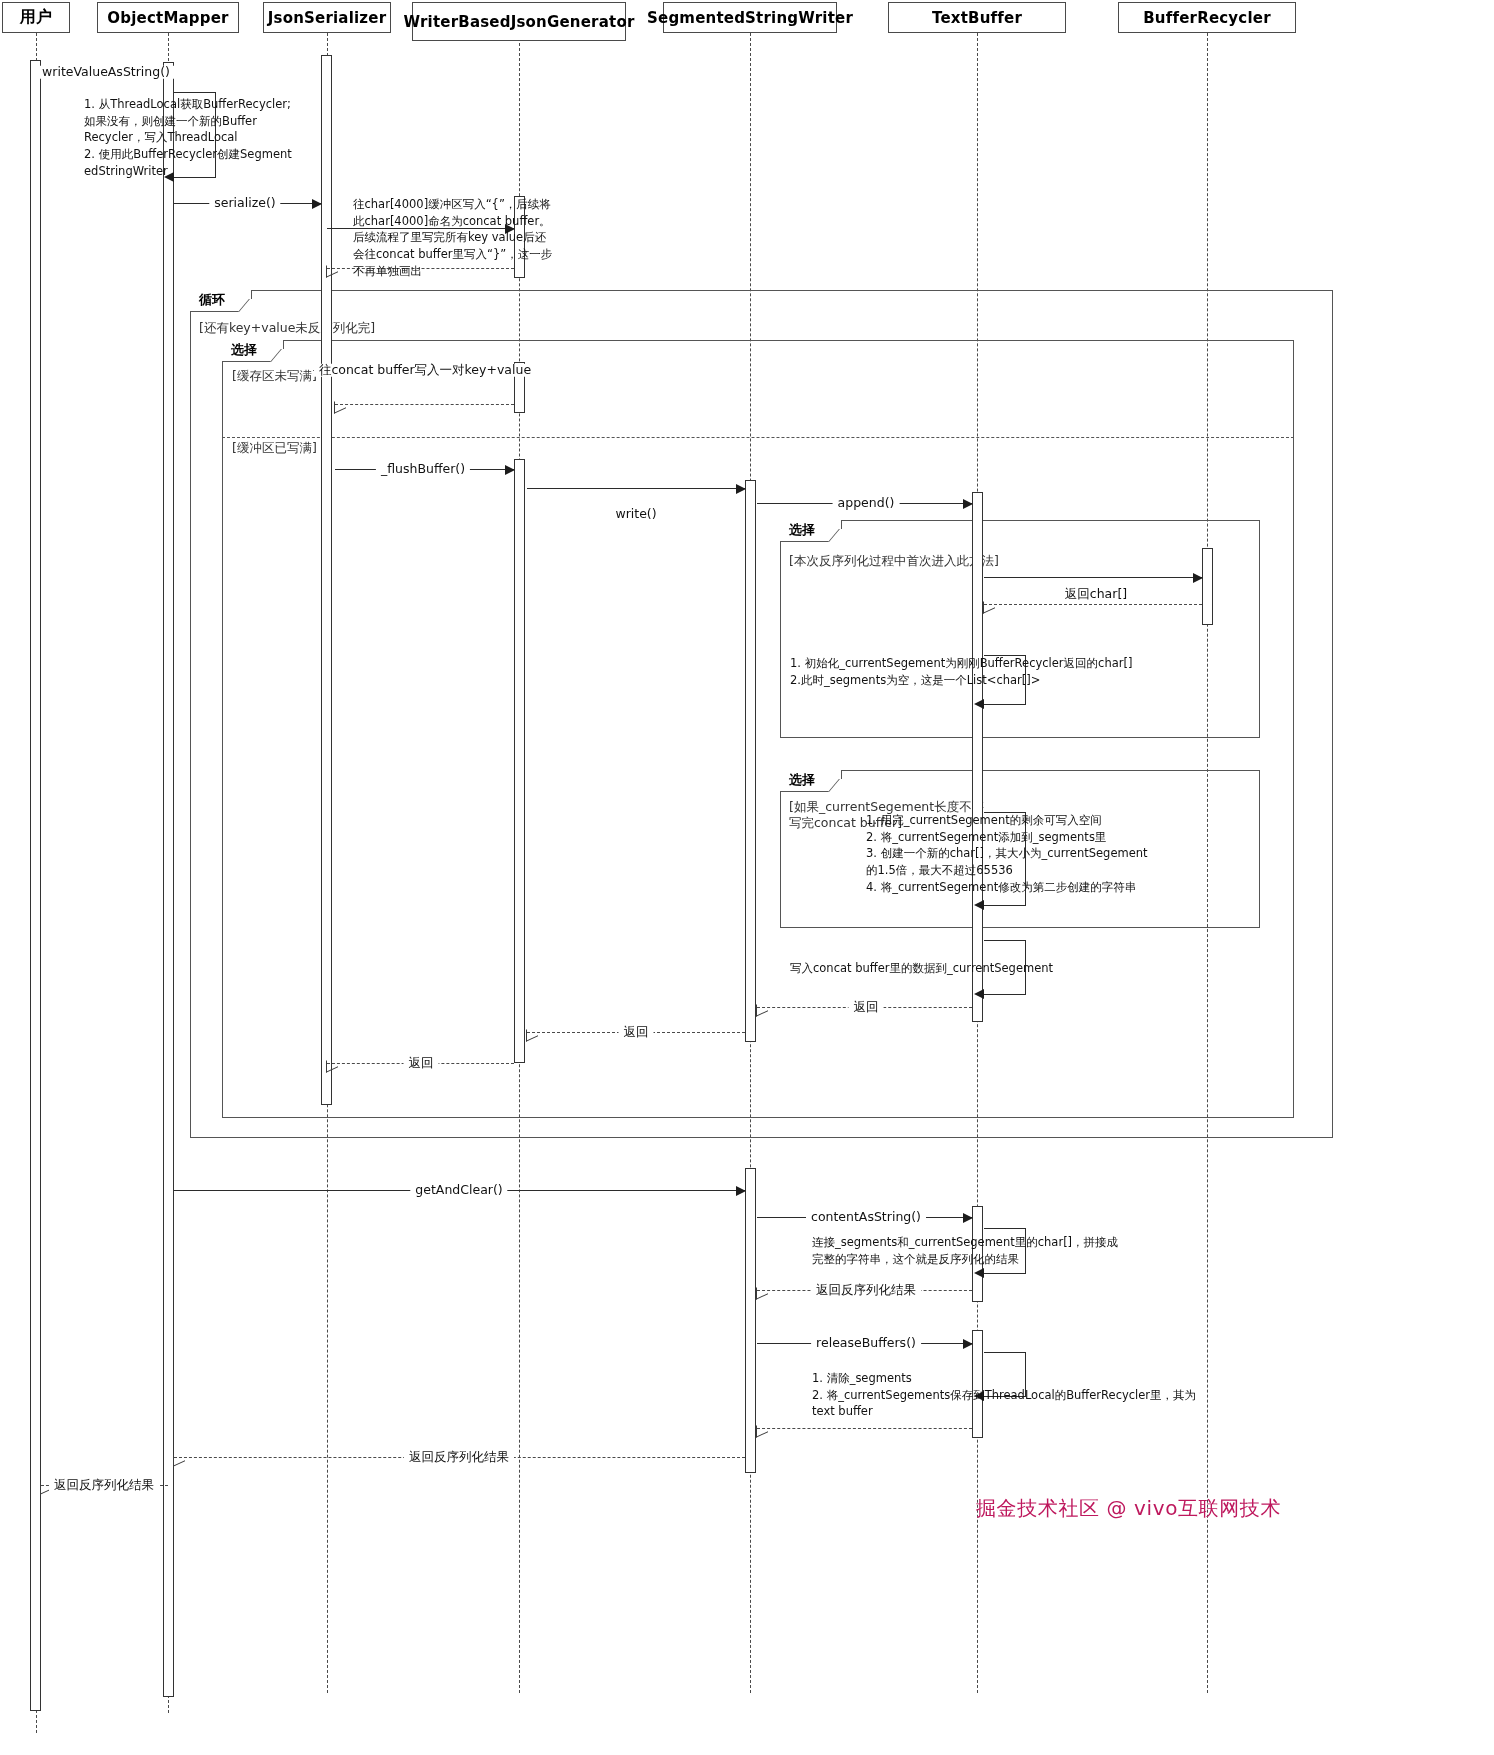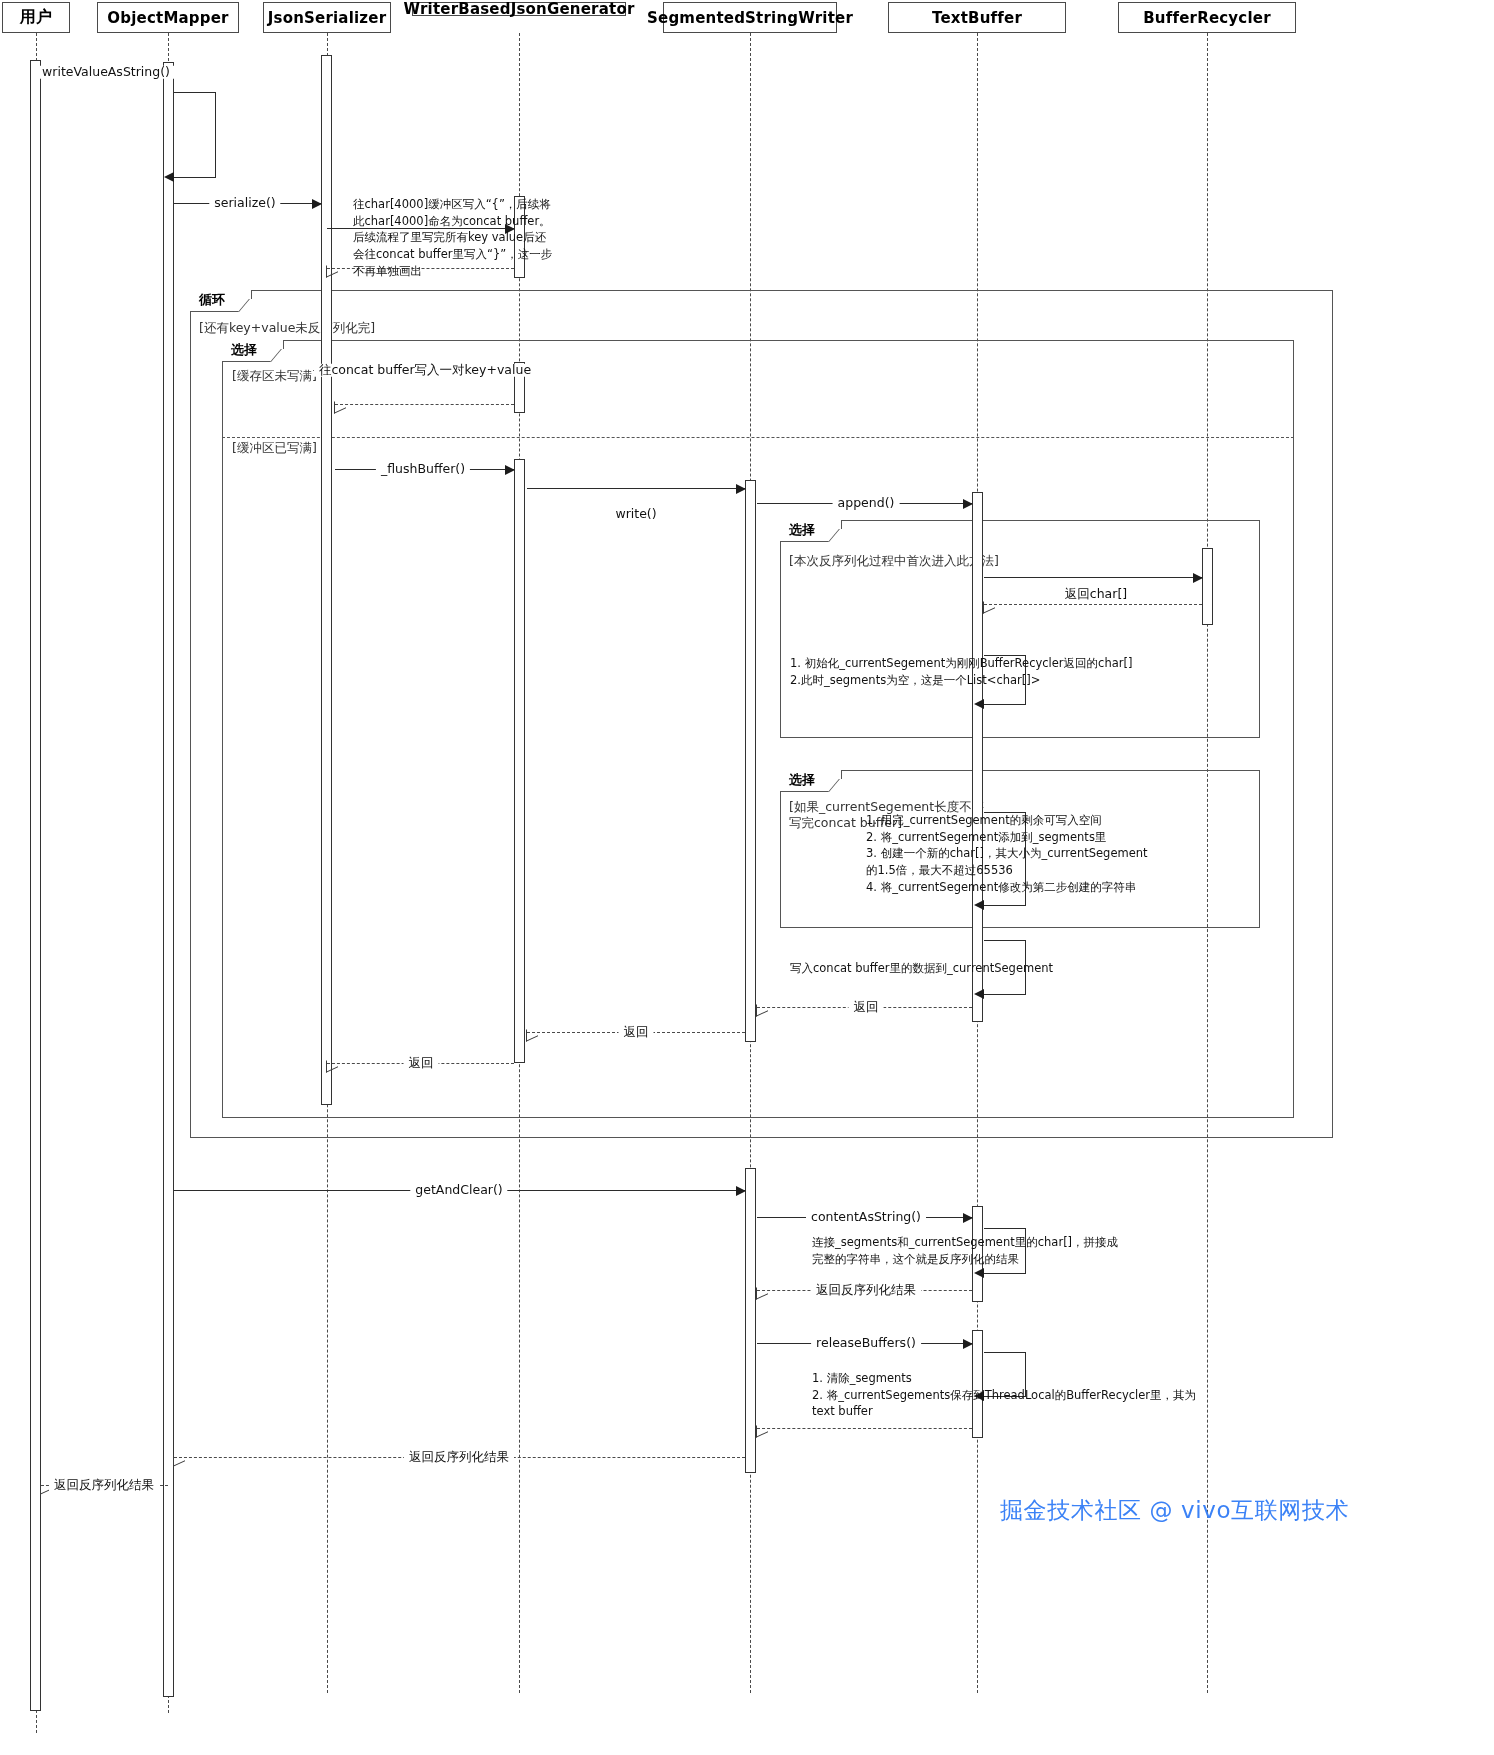--- a/index.html
+++ b/index.html
@@ -157,25 +157,24 @@
     color:#111;
     line-height:1.45;
     white-space:pre-line;
     background:transparent;
   }
   .note.c{ text-align:left; }
 
   
   .watermark{
     position:absolute;
-    font-size:23px;
-    color:#3b82f6;
+    font-size:20px;
+    color:#be185d;
     letter-spacing:.6px;
     white-space:nowrap;
-    margin-left:24px;
   }
 </style>
 </head>
 <body>
 
 <div id="canvas">
 
   <div class="lifeline" style="left:36px;  top:33px; height:1700px;"></div>
   <div class="lifeline" style="left:168px; top:33px; height:1680px;"></div>
   <div class="lifeline" style="left:327px; top:33px; height:1660px;"></div>
@@ -186,21 +185,21 @@
 
   <div class="head" style="left:2px;top:2px;width:68px;height:31px;font-size:16px;">
     <span>用户</span>
   </div>
   <div class="head" style="left:97px;top:2px;width:142px;height:31px;">
     <span>ObjectMapper</span>
   </div>
   <div class="head" style="left:263px;top:2px;width:128px;height:31px;">
     <span>JsonSerializer</span>
   </div>
-  <div class="head" style="left:412px;top:2px;width:214px;height:14px;">
+  <div class="head" style="left:412px;top:2px;width:214px;height:39px;">
     <span>WriterBasedJsonGenerator</span>
   </div>
   <div class="head" style="left:663px;top:2px;width:174px;height:31px;">
     <span>SegmentedStringWriter</span>
   </div>
   <div class="head" style="left:888px;top:2px;width:178px;height:31px;">
     <span>TextBuffer</span>
   </div>
   <div class="head" style="left:1118px;top:2px;width:178px;height:31px;">
     <span>BufferRecycler</span>
@@ -367,20 +366,25 @@
   <div class="msg dash l" style="left:174px;top:1457px;width:571px;">
     <span class="ah"></span>
   </div>
   <div class="mlabel" style="left:459px;top:1457px;">返回反序列化结果</div>
 
   <div class="msg dash l" style="left:41px;top:1485px;width:127px;">
     <span class="ah"></span>
   </div>
   <div class="mlabel" style="left:104px;top:1485px;">返回反序列化结果</div>
 
+  <div class="note" style="left:84px;top:96px;width:240px;">1. 从ThreadLocal获取BufferRecycler;
+如果没有，则创建一个新的Buffer
+Recycler，写入ThreadLocal
+2. 使用此BufferRecycler创建Segment
+edStringWriter</div>
 
   <div class="note" style="left:333px;top:196px;width:200px;margin-left:20px;">往char[4000]缓冲区写入“{”，后续将
 此char[4000]命名为concat buffer。
 后续流程了里写完所有key value后还
 会往concat buffer里写入“}”，这一步
 不再单独画出</div>
 
 
   <div class="note c" style="left:790px;top:655px;width:390px;text-align:left;">1. 初始化_currentSegement为刚刚BufferRecycler返回的char[]
 2.此时_segments为空，这是一个List&lt;char[]&gt;</div>

